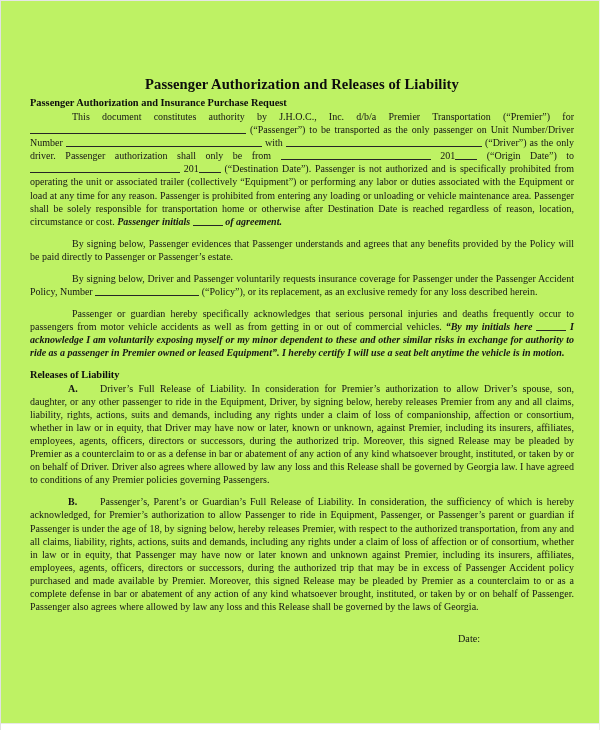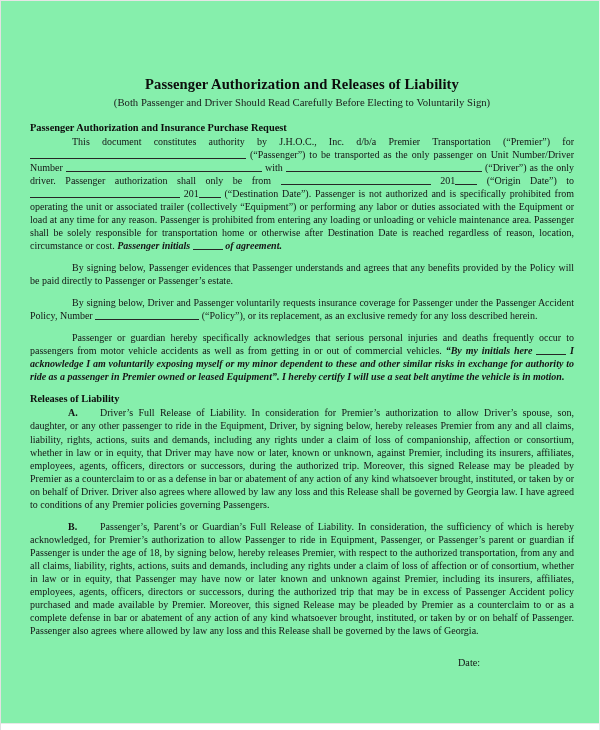--- a/index.html
+++ b/index.html
@@ -20,21 +20,21 @@
     border-right: 1px solid #ededed;
     box-sizing: border-box;
     overflow: hidden;
   }
   .sheet {
     position: absolute;
     left: 0;
     top: 0;
     right: 0;
     bottom: 6px;
-    background: #86efac;
+    background: #bef264;
     border-bottom: 1px solid #e8e8e8;
   }
   .content {
     position: absolute;
     left: 29px;
     top: 74px;
     width: 544px;
   }
 
   .doc-title {
@@ -116,21 +116,20 @@
   }
 </style>
 </head>
 <body>
 
 <div class="page">
   <div class="sheet">
     <div class="content">
 
       <h1 class="doc-title">Passenger Authorization and Releases of Liability</h1>
-      <div class="doc-subtitle">(Both Passenger and Driver Should Read Carefully Before Electing to Voluntarily Sign)</div>
 
       <div class="section-heading">Passenger Authorization and Insurance Purchase Request</div>
 
       <p class="body indent"><span>This document constitutes authority by J.H.O.C., Inc. d/b/a Premier Transportation (“Premier”) for</span> <span class="ln ln-xxl"></span> <span>(“Passenger”) to be transported as the only passenger on Unit Number/Driver Number</span> <span class="ln ln-xl"></span> <span>with</span> <span class="ln ln-xl"></span> <span>(“Driver”) as the only driver. Passenger authorization shall only be from</span> <span class="ln ln-l"></span> <span>201</span><span class="ln ln-xxs"></span> <span>(“Origin Date”) to</span> <span class="ln ln-l"></span> <span>201</span><span class="ln ln-xxs"></span> <span>(“Destination Date”).  Passenger is not authorized and is specifically prohibited from operating the unit or associated trailer (collectively “Equipment”) or performing any labor or duties associated with the Equipment or load at any time for any reason. Passenger is prohibited from entering any loading or unloading or vehicle maintenance area.  Passenger shall be solely responsible for transportation home or otherwise after Destination Date is reached regardless of reason, location, circumstance or cost.</span> <span class="bi">Passenger initials</span> <span class="ln ln-xs"></span> <span class="bi">of agreement.</span></p>
 
       <p class="body indent">By signing below, Passenger evidences that Passenger understands and agrees that any benefits provided by the Policy will be paid directly to Passenger or Passenger’s estate.</p>
 
       <p class="body indent"><span>By signing below, Driver and Passenger voluntarily requests insurance coverage for Passenger under the Passenger Accident Policy, Number</span> <span class="ln ln-m"></span> <span>(“Policy”), or its replacement, as an exclusive remedy for any loss described herein.</span></p>
 
 

